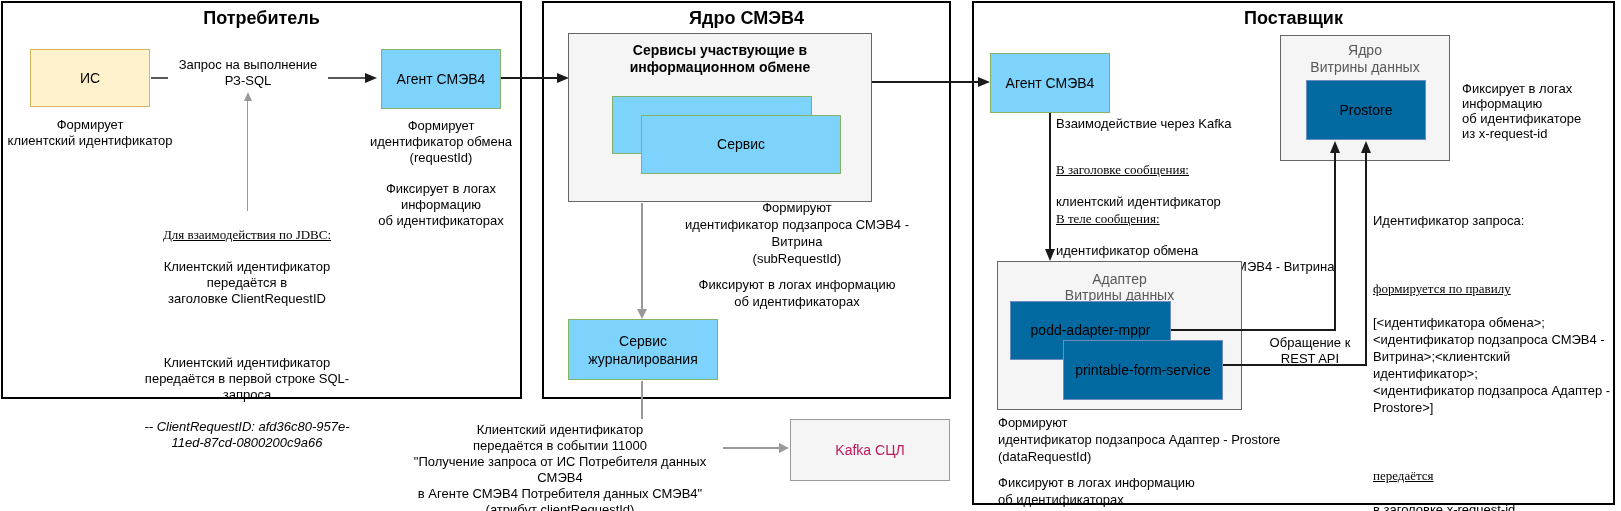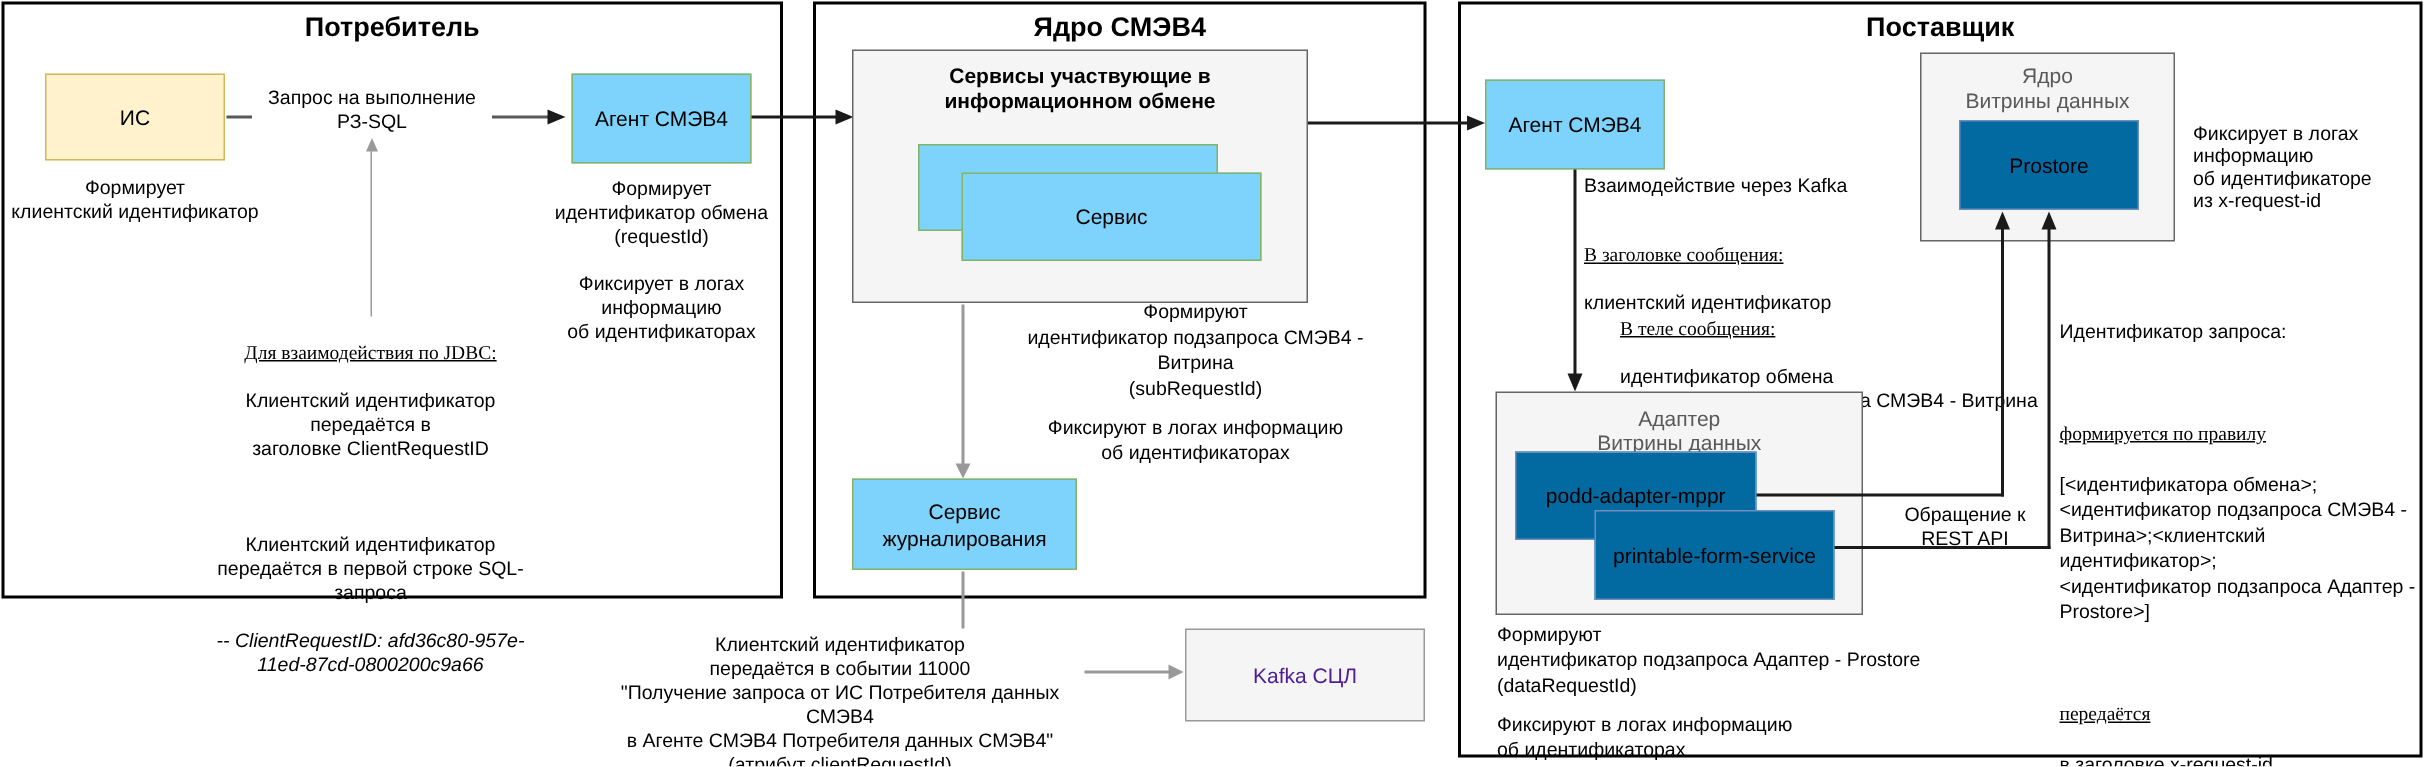--- a/index.html
+++ b/index.html
@@ -31,21 +31,21 @@
   .mid   { background:#595959; }
   .lite  { background:#999999; }
   .ah { position:absolute; width:0; height:0; }
   .ah-r-dark { border-left:12px solid #1a1a1a; border-top:5px solid transparent; border-bottom:5px solid transparent; }
   .ah-d-dark { border-top:12px solid #1a1a1a; border-left:5px solid transparent; border-right:5px solid transparent; }
   .ah-u-dark { border-bottom:12px solid #1a1a1a; border-left:5px solid transparent; border-right:5px solid transparent; }
   .ah-d-lite { border-top:10px solid #999999; border-left:5px solid transparent; border-right:5px solid transparent; }
   .ah-r-lite { border-left:10px solid #999999; border-top:5px solid transparent; border-bottom:5px solid transparent; }
   .ah-u-lite { border-bottom:9px solid #999999; border-left:4px solid transparent; border-right:4px solid transparent; }
   .whitebg { background:#fff; }
-  .graytxt { color:#4c1d95; }
+  .graytxt { color:#be185d; }
 </style>
 </head>
 <body>
 
 <div id="canvas">
 
   <div class="panel" style="left:1px; top:1px; width:521px; height:398px;">
     <div class="panel-title">Потребитель</div>
   </div>
   <div class="panel" style="left:542px; top:1px; width:409px; height:398px;">
@@ -145,21 +145,21 @@
   </div>
 
   <div class="vline dark" style="left:1049px; top:113px; width:2px; height:137px;"></div>
   <div class="ah ah-d-dark" style="left:1045px; top:249px;"></div>
 
   <div class="note" style="left:1056px; top:116px; width:290px;">Взаимодействие через Kafka</div>
   <div class="note" style="left:1056px; top:146px; width:290px;">
     <span class="u">В заголовке сообщения:</span>
     <div>клиентский идентификатор</div>
   </div>
-  <div class="note" style="left:1056px; top:195px; width:290px;margin-left:24px;">
+  <div class="note" style="left:1056px; top:195px; width:290px;">
     <span class="u">В теле сообщения:</span>
     <div>идентификатор обмена
 идентификатор подзапроса СМЭВ4 - Витрина</div>
   </div>
 
   <div class="grayc" style="position:absolute; left:1280px; top:35px; width:170px; height:126px; box-sizing:border-box;">
     <div class="ctitle" style="top:6px;">Ядро
 Витрины данных</div>
   </div>
   <div class="node blue" style="left:1306px; top:80px; width:120px; height:60px;">

